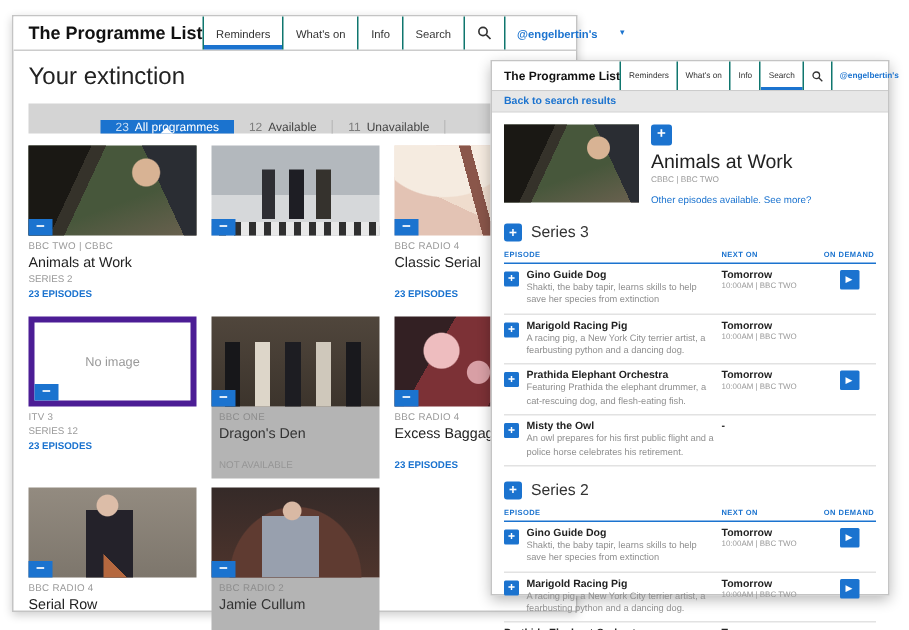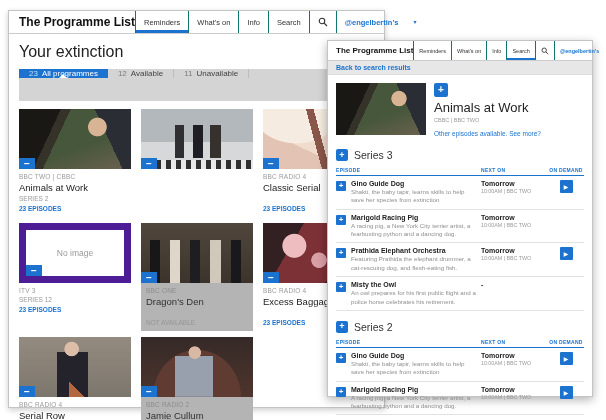--- a/index.html
+++ b/index.html
@@ -28,21 +28,21 @@
   .win-right .navcell{font-size:5.5px;padding:0 5px;}
   .navcell.active{box-shadow:inset 0 -3px 0 var(--accent);}
   .win-right .navcell.active{box-shadow:inset 0 -2px 0 var(--accent);}
   .navcell.account{color:var(--accent);font-weight:bold;gap:15px;}
   .caret{font-size:6px;line-height:1;}
   .win-right .caret{font-size:5px;}
   .searchsvg{display:block;}
 
   
   .page-title{font-size:16px;font-weight:400;color:#222;margin:9px 10px 8px;}
-  .tabbar{margin:0 10px;height:32px;background:var(--tabbar);display:flex;align-items:flex-start;font-size:8px;color:#444;}
+  .tabbar{margin:0 10px;height:20px;background:var(--tabbar);display:flex;align-items:flex-end;font-size:8px;color:#444;padding-left:48px;}
   .tab{display:flex;align-items:center;gap:4px;padding:0 10px;position:relative;border-right:1px solid #bdbdbd;cursor:pointer;}
   .tab .count{color:#7d7d7d;}
   .tab.active{background:var(--accent);color:#fff;border-right:none;}
   .tab.active .count{color:#c9ddf3;}
   .tab.active::after{content:"";position:absolute;left:50%;bottom:0;transform:translateX(-50%);
     width:0;height:0;border:4px solid transparent;border-bottom:4px solid #fff;border-top:none;}
 
   .cards{margin:8px 10px 0;display:grid;grid-template-columns:repeat(3,112px);column-gap:10px;row-gap:6px;}
   .card{cursor:pointer;}
   .cimg{height:60px;position:relative;background:#888;display:flex;align-items:center;justify-content:center;}
@@ -50,21 +50,21 @@
   .badge.minus{position:absolute;left:0;bottom:0;width:16px;height:11px;font-size:10px;}
   .cbody{padding:4px 0 5px;min-height:40px;}
   .cchannel{font-size:6.5px;color:#9a9a9a;margin-bottom:2px;letter-spacing:.2px;}
   .ctitle{font-size:9.5px;color:#222;margin-bottom:2px;}
   .cseries{font-size:6.5px;color:#9a9a9a;min-height:8px;margin-bottom:2px;}
   .cstatus{font-size:6.5px;color:var(--accent);font-weight:bold;}
   .card.unavailable .cbody{background:var(--unavail);padding:4px 5px 5px;}
   .card.unavailable .cchannel{color:#8d8d8d;}
   .card.unavailable .ctitle{color:#333;}
   .card.unavailable .cstatus{color:#969696;font-weight:400;}
-  .img-noimage{background:#fff;border:7px solid #4c1d95;}
+  .img-noimage{background:#fff;border:4px solid #4c1d95;}
   .noimg-label{font-size:8.5px;color:#999;}
 
   
   .img-animals{background:
     radial-gradient(circle at 70% 30%, #d8b394 0 10%, transparent 11%),
     linear-gradient(115deg, #1a1814 0 30%, #35322a 30% 37%, transparent 37%),
     linear-gradient(245deg, #2a2d33 0 26%, transparent 26%),
     linear-gradient(160deg, #47573b 0 60%, #6b6150 100%);}
   .img-topgear{background:
     linear-gradient(90deg, transparent 0 30%, #2e2e33 30% 38%, transparent 38% 46%, #1e1e24 46% 55%, transparent 55% 62%, #35322d 62% 71%, transparent 71%) 0 60%/100% 55% no-repeat,

